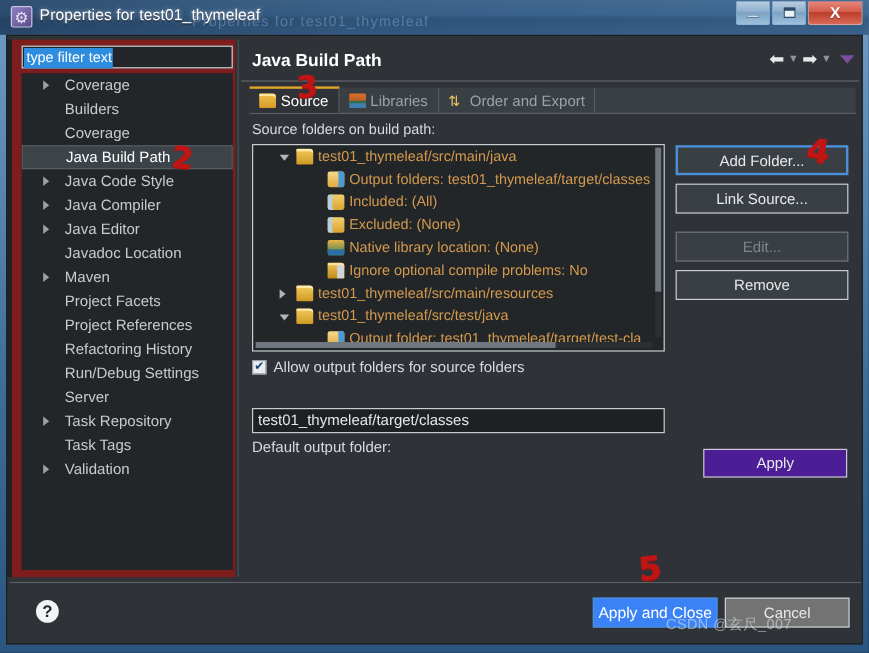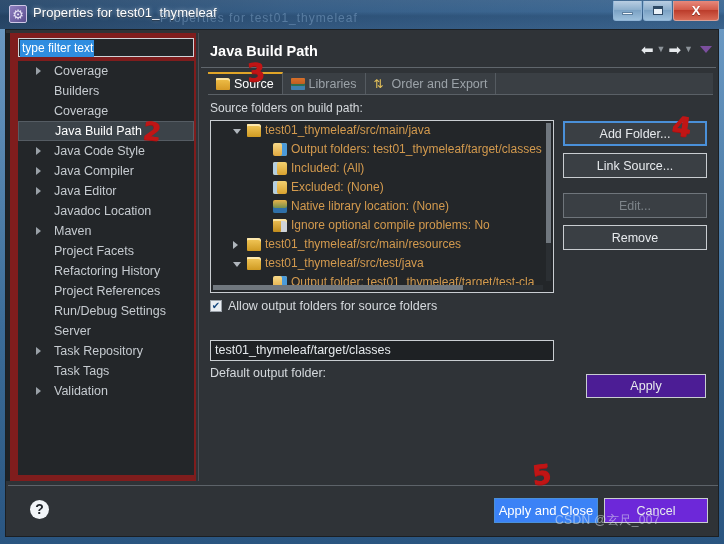--- a/index.html
+++ b/index.html
@@ -156,21 +156,21 @@
   
   #src-label {
     position: absolute; left: 9px; top: 68px; color: #d6dade; font-size: 12px;
   }
 
   
   #tree-wrap {
     position: absolute; left: 9px; top: 87px; width: 344px; height: 173px;
     background: #232629; border: 1px solid #c9cdd1; overflow: hidden;
   }
-  #tree-inner { position: absolute; left: 12px; top: 0; width: 336px; height: 173px; overflow: hidden; }
+  #tree-inner { position: absolute; left: 0; top: 0; width: 336px; height: 173px; overflow: hidden; padding-left: 12px; }
   .trow {
     position: relative; height: 19px; line-height: 19px;
     color: #d39a4e; font-size: 12px; white-space: nowrap;
   }
   .trow .twist {
     position: absolute; top: 6px; width: 0; height: 0;
   }
   .twist.collapsed { border-left: 5px solid #b0b6bc; border-top: 4px solid transparent; border-bottom: 4px solid transparent; }
   .twist.expanded { border-top: 5px solid #b0b6bc; border-left: 4px solid transparent; border-right: 4px solid transparent; top: 8px; }
   .ticon { position: absolute; top: 3px; width: 14px; height: 13px; }
@@ -239,21 +239,21 @@
     border-radius: 50%; background: #f2f5f8; color: #21262b;
     font-size: 14px; font-weight: bold; line-height: 19px; text-align: center;
   }
   #apply-close-btn {
     position: absolute; left: 486px; top: 12px; width: 104px; height: 25px;
     background: #3b82f6; border: 1px solid #4a90d9;
     color: #ffffff; font-size: 13px; display: flex; align-items: center; justify-content: center;
   }
   #cancel-btn {
     position: absolute; left: 596px; top: 12px; width: 104px; height: 25px;
-    background: #6d28d9; border: 1px solid #c9cdd1;
+    background: #737373; border: 1px solid #c9cdd1;
     color: #e7eaed; font-size: 12.5px; display: flex; align-items: center; justify-content: center;
   }
   #watermark {
     position: absolute; left: 555px; top: 512px;
     color: rgba(225,232,238,.55); font-size: 12px; letter-spacing: .4px;
     white-space: nowrap; pointer-events: none;
   }
 
   
   .annot {
@@ -303,22 +303,22 @@
       <div class="nav-item"><span class="nav-arrow"></span><span>Coverage</span></div>
           <div class="nav-item"><span>Builders</span></div>
           <div class="nav-item"><span>Coverage</span></div>
           <div class="nav-item selected"><span>Java Build Path</span></div>
           <div class="nav-item"><span class="nav-arrow"></span><span>Java Code Style</span></div>
           <div class="nav-item"><span class="nav-arrow"></span><span>Java Compiler</span></div>
           <div class="nav-item"><span class="nav-arrow"></span><span>Java Editor</span></div>
           <div class="nav-item"><span>Javadoc Location</span></div>
           <div class="nav-item"><span class="nav-arrow"></span><span>Maven</span></div>
           <div class="nav-item"><span>Project Facets</span></div>
+          <div class="nav-item"><span>Project References</span></div>
           <div class="nav-item"><span>Refactoring History</span></div>
-          <div class="nav-item"><span>Project References</span></div>
           <div class="nav-item"><span>Run/Debug Settings</span></div>
           <div class="nav-item"><span>Server</span></div>
           <div class="nav-item"><span class="nav-arrow"></span><span>Task Repository</span></div>
           <div class="nav-item"><span>Task Tags</span></div>
           <div class="nav-item"><span class="nav-arrow"></span><span>Validation</span></div>
         </div>
     </div>
 
     <div id="v-divider"></div>
 

